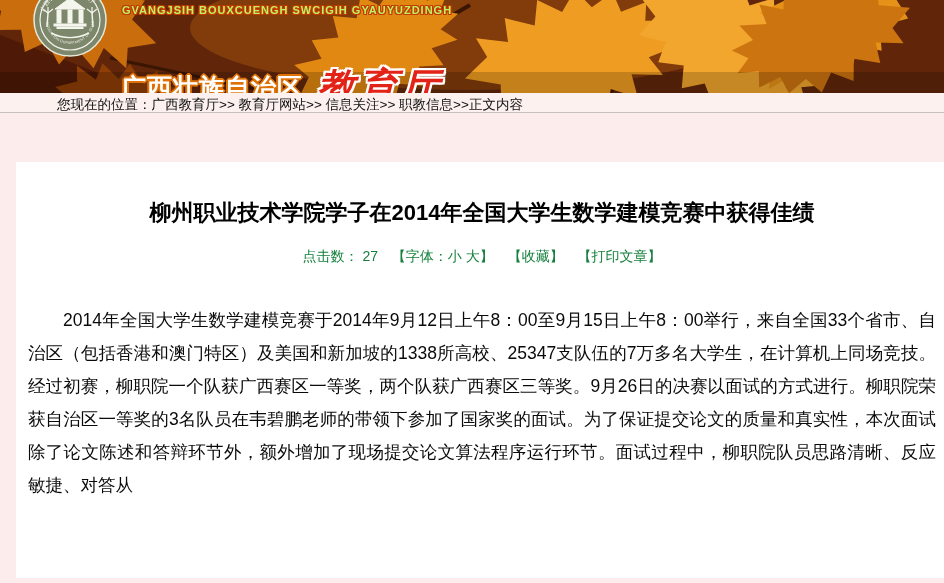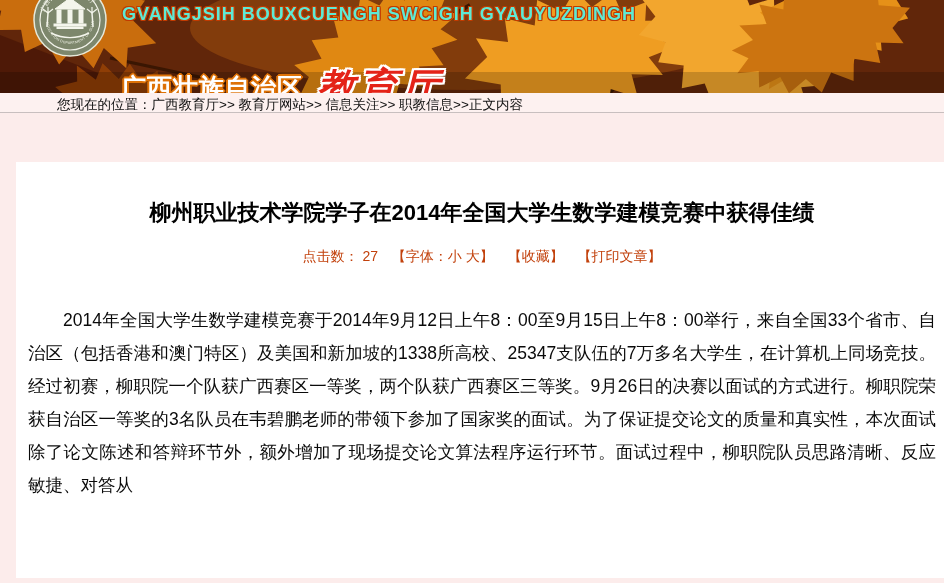--- a/index.html
+++ b/index.html
@@ -13,21 +13,21 @@
   .site-header{
     position:relative;width:944px;height:93px;overflow:hidden;
     background:#61260a;
   }
   .site-header svg.leaves{position:absolute;left:0;top:0;}
   .logo{
     position:absolute;left:33px;top:-17px;width:74px;height:74px;
   }
   .zhuang-title{
     position:absolute;left:122px;top:4px;
-    font-size:18px;font-weight:bold;letter-spacing:1px;color:#5eead4;
+    font-size:11px;font-weight:bold;letter-spacing:1px;color:#bef264;
     text-shadow:-1px 0 #c23b00,1px 0 #c23b00,0 -1px #c23b00,0 1px #c23b00,
                  1px 1px #c23b00,-1px -1px #c23b00,1px -1px #c23b00,-1px 1px #c23b00;
     white-space:nowrap;
   }
   .cn-row{position:absolute;left:121px;top:24px;white-space:nowrap;margin-top:47px;}
   .cn-title{
     font-size:25px;font-weight:bold;color:#fff;letter-spacing:1px;
     text-shadow:-2px 0 #de7207,2px 0 #de7207,0 -2px #de7207,0 2px #de7207,
                 -1px -1px #de7207,1px 1px #de7207,1px -1px #de7207,-1px 1px #de7207;
     vertical-align:top;
@@ -55,21 +55,21 @@
   .content{
     margin-left:16px;background:#fff;
     height:416px;box-sizing:border-box;
     padding:36px 8px 0 12px;overflow:hidden;
   }
   .article-title{
     margin:0 0 20px 0;text-align:center;
     font-size:22px;font-weight:bold;color:#000;line-height:30px;
   }
   .meta-line{
-    text-align:center;font-size:14px;color:#c2410c;margin-bottom:38px;
+    text-align:center;font-size:14px;color:#15803d;margin-bottom:38px;
     white-space:nowrap;
   }
   .meta-line .grp{margin:0 5px;}
   .meta-line .clickable{cursor:pointer;}
   .body-text p{
     margin:0;font-size:17.5px;line-height:33px;color:#0a0a0a;
     text-indent:2em;text-align:justify;
   }
 </style>
 </head>

